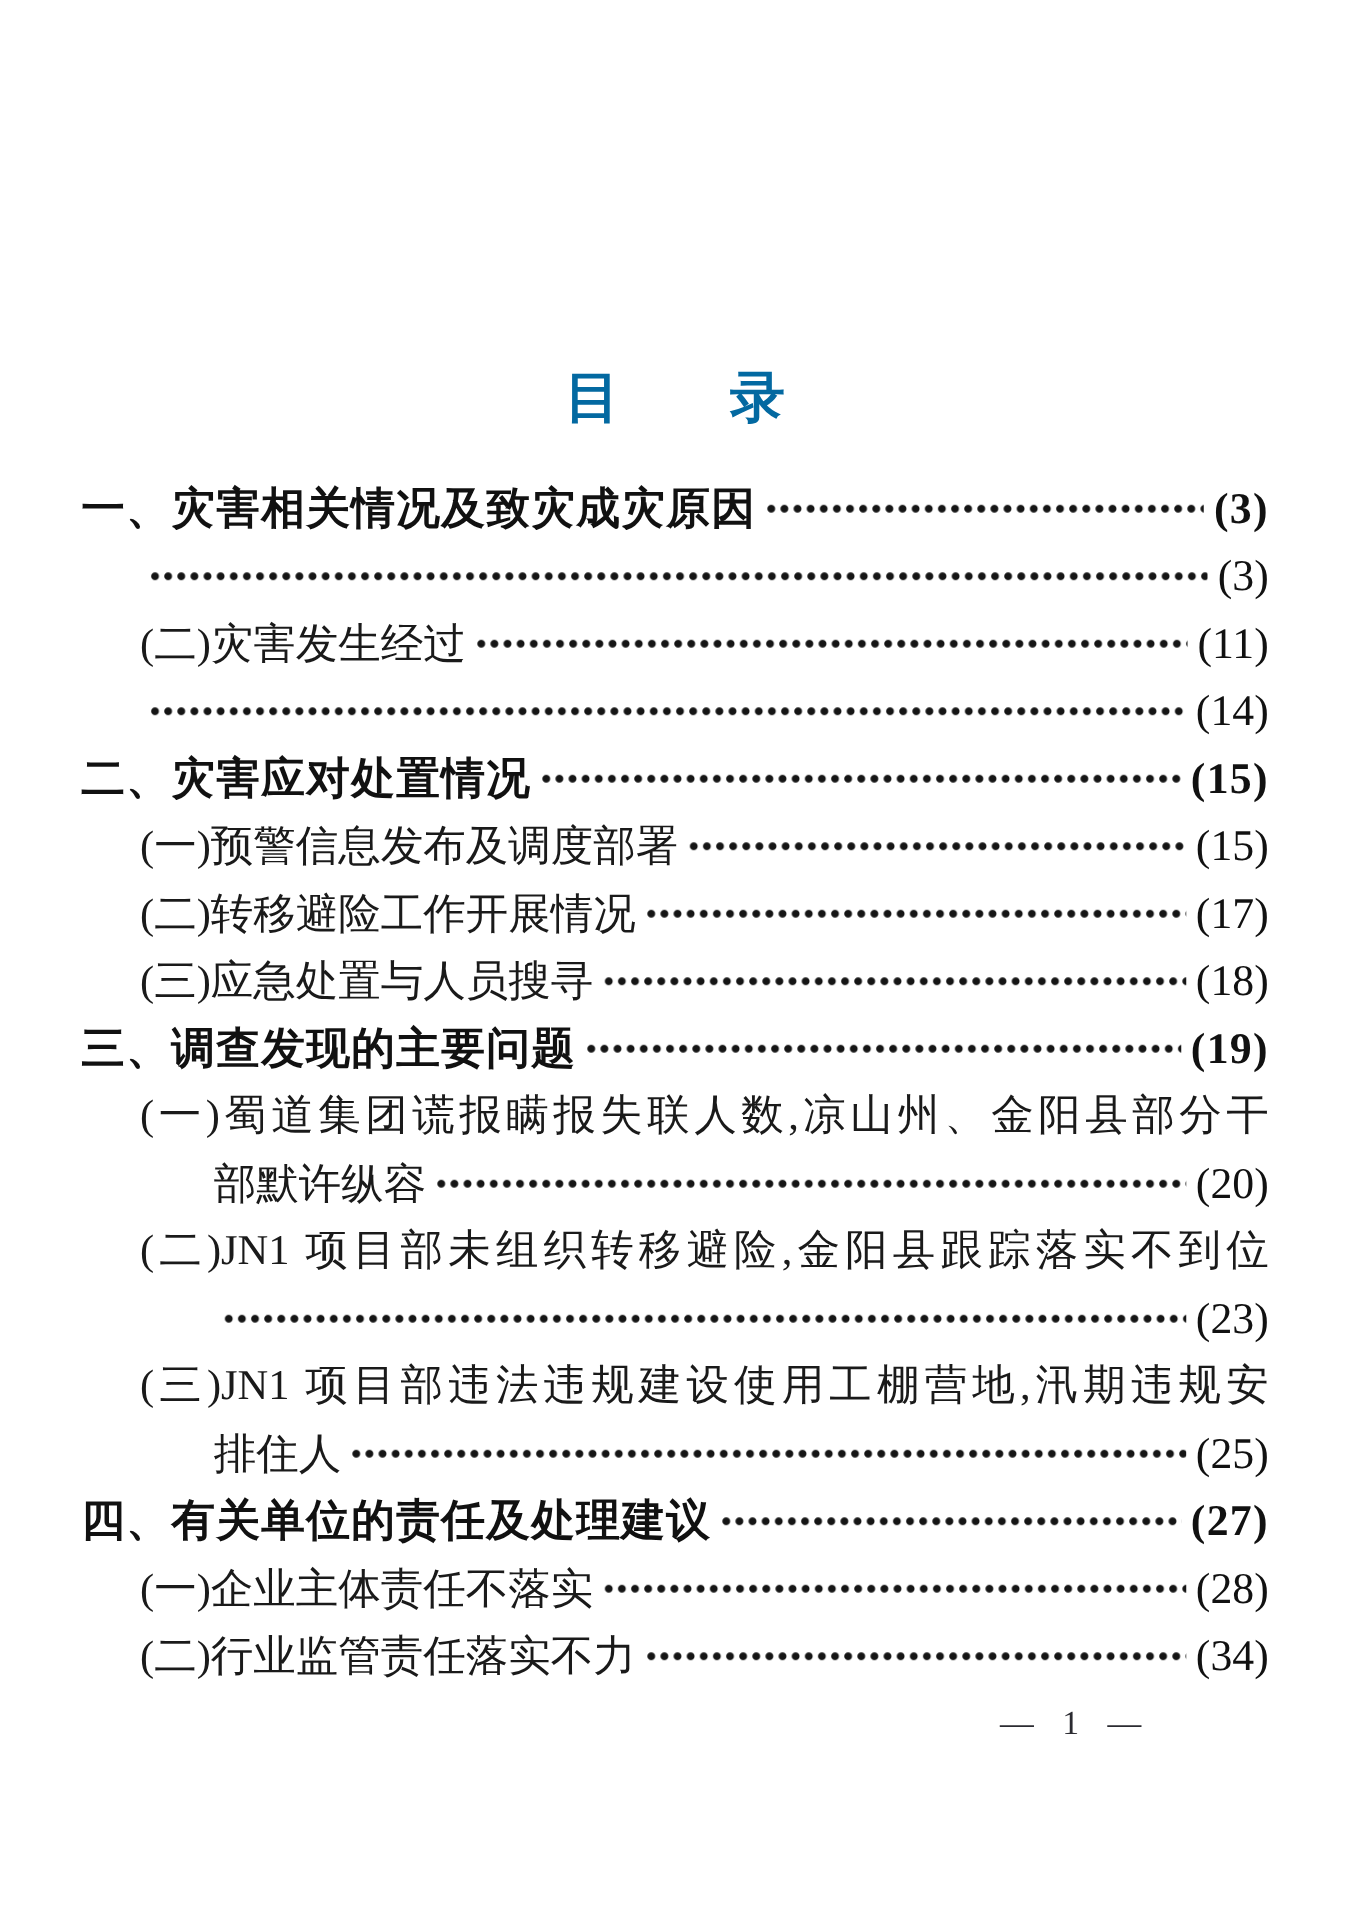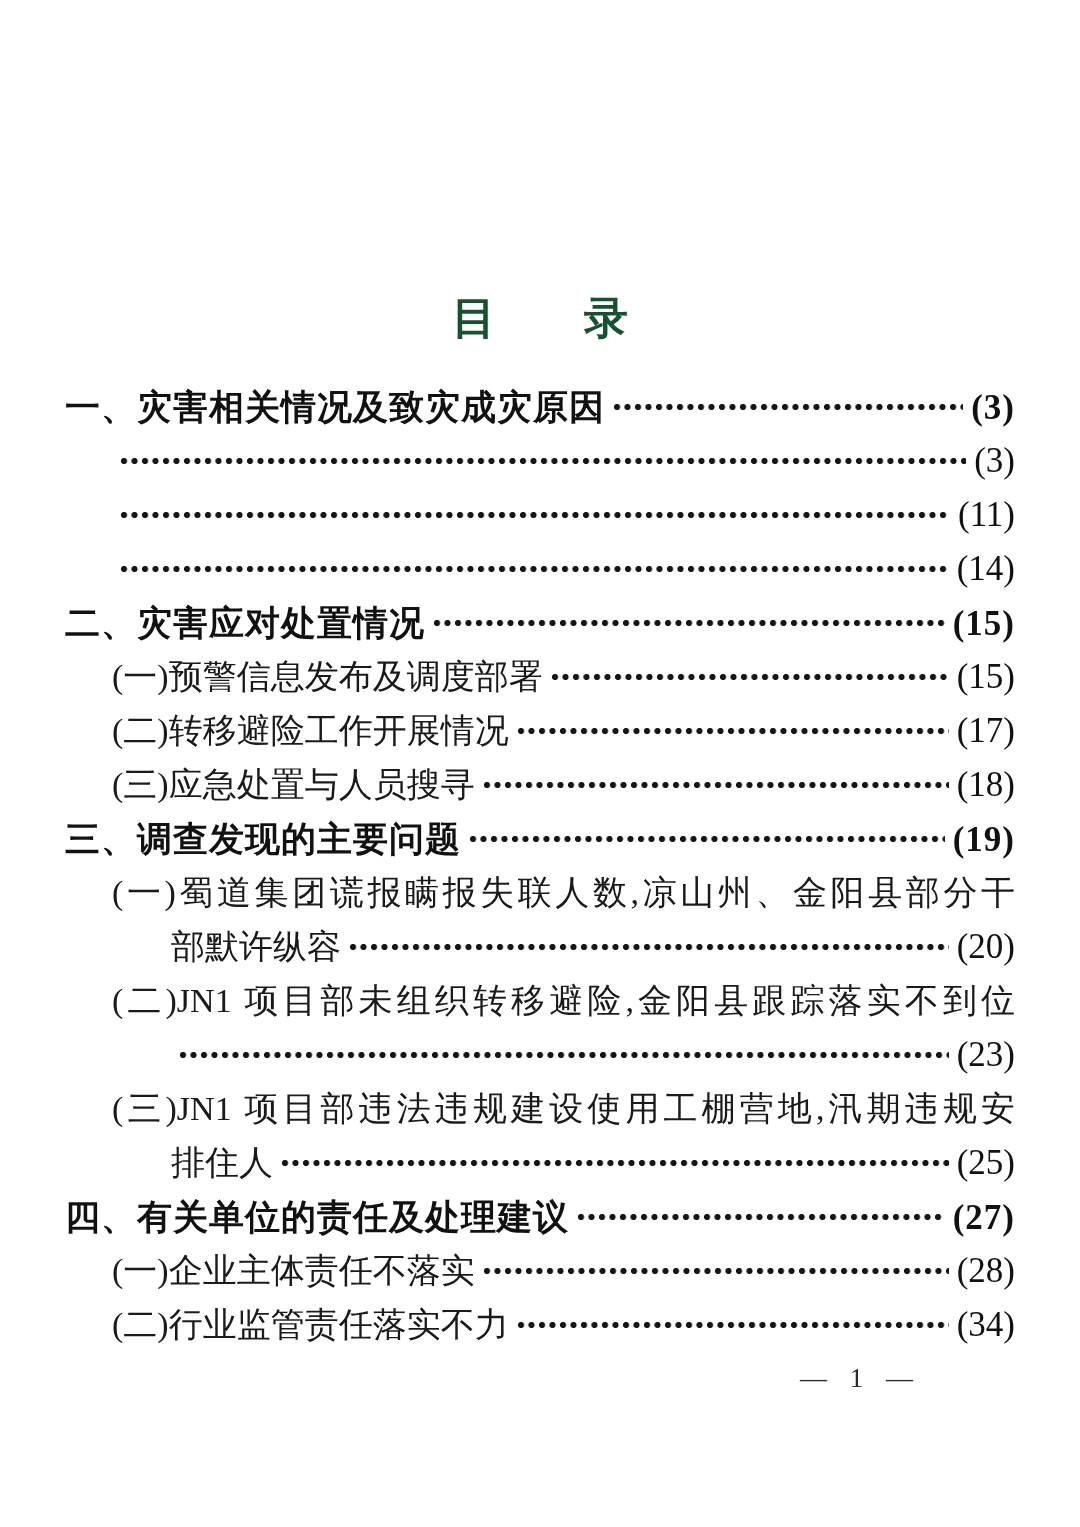--- a/index.html
+++ b/index.html
@@ -17,21 +17,21 @@
     overflow: hidden;
   }
   .title {
     margin: 0;
     padding-top: 292px;
     text-align: center;
     font-family: "Liberation Serif", "DejaVu Serif", serif;
     font-weight: 700;
     font-size: 44px;
     line-height: 54px;
-    color: #14532d;
+    color: #0369a1;
   }
   .toc {
     margin-top: 34px;
     padding: 0 65px;
     font-size: 34px;
   }
   .row {
     display: flex;
     align-items: baseline;
     height: 54px;
@@ -105,20 +105,21 @@
       <span class="leader"></span>
       <span class="pg">(3)</span>
     </div>
 
     <div class="row lv2">
       <span class="leader"></span>
       <span class="pg">(3)</span>
     </div>
 
     <div class="row lv2">
+      <span class="txt">(二)灾害发生经过</span>
       <span class="leader"></span>
       <span class="pg">(11)</span>
     </div>
 
     <div class="row lv2">
       <span class="leader"></span>
       <span class="pg">(14)</span>
     </div>
 
     <div class="row lv1">

